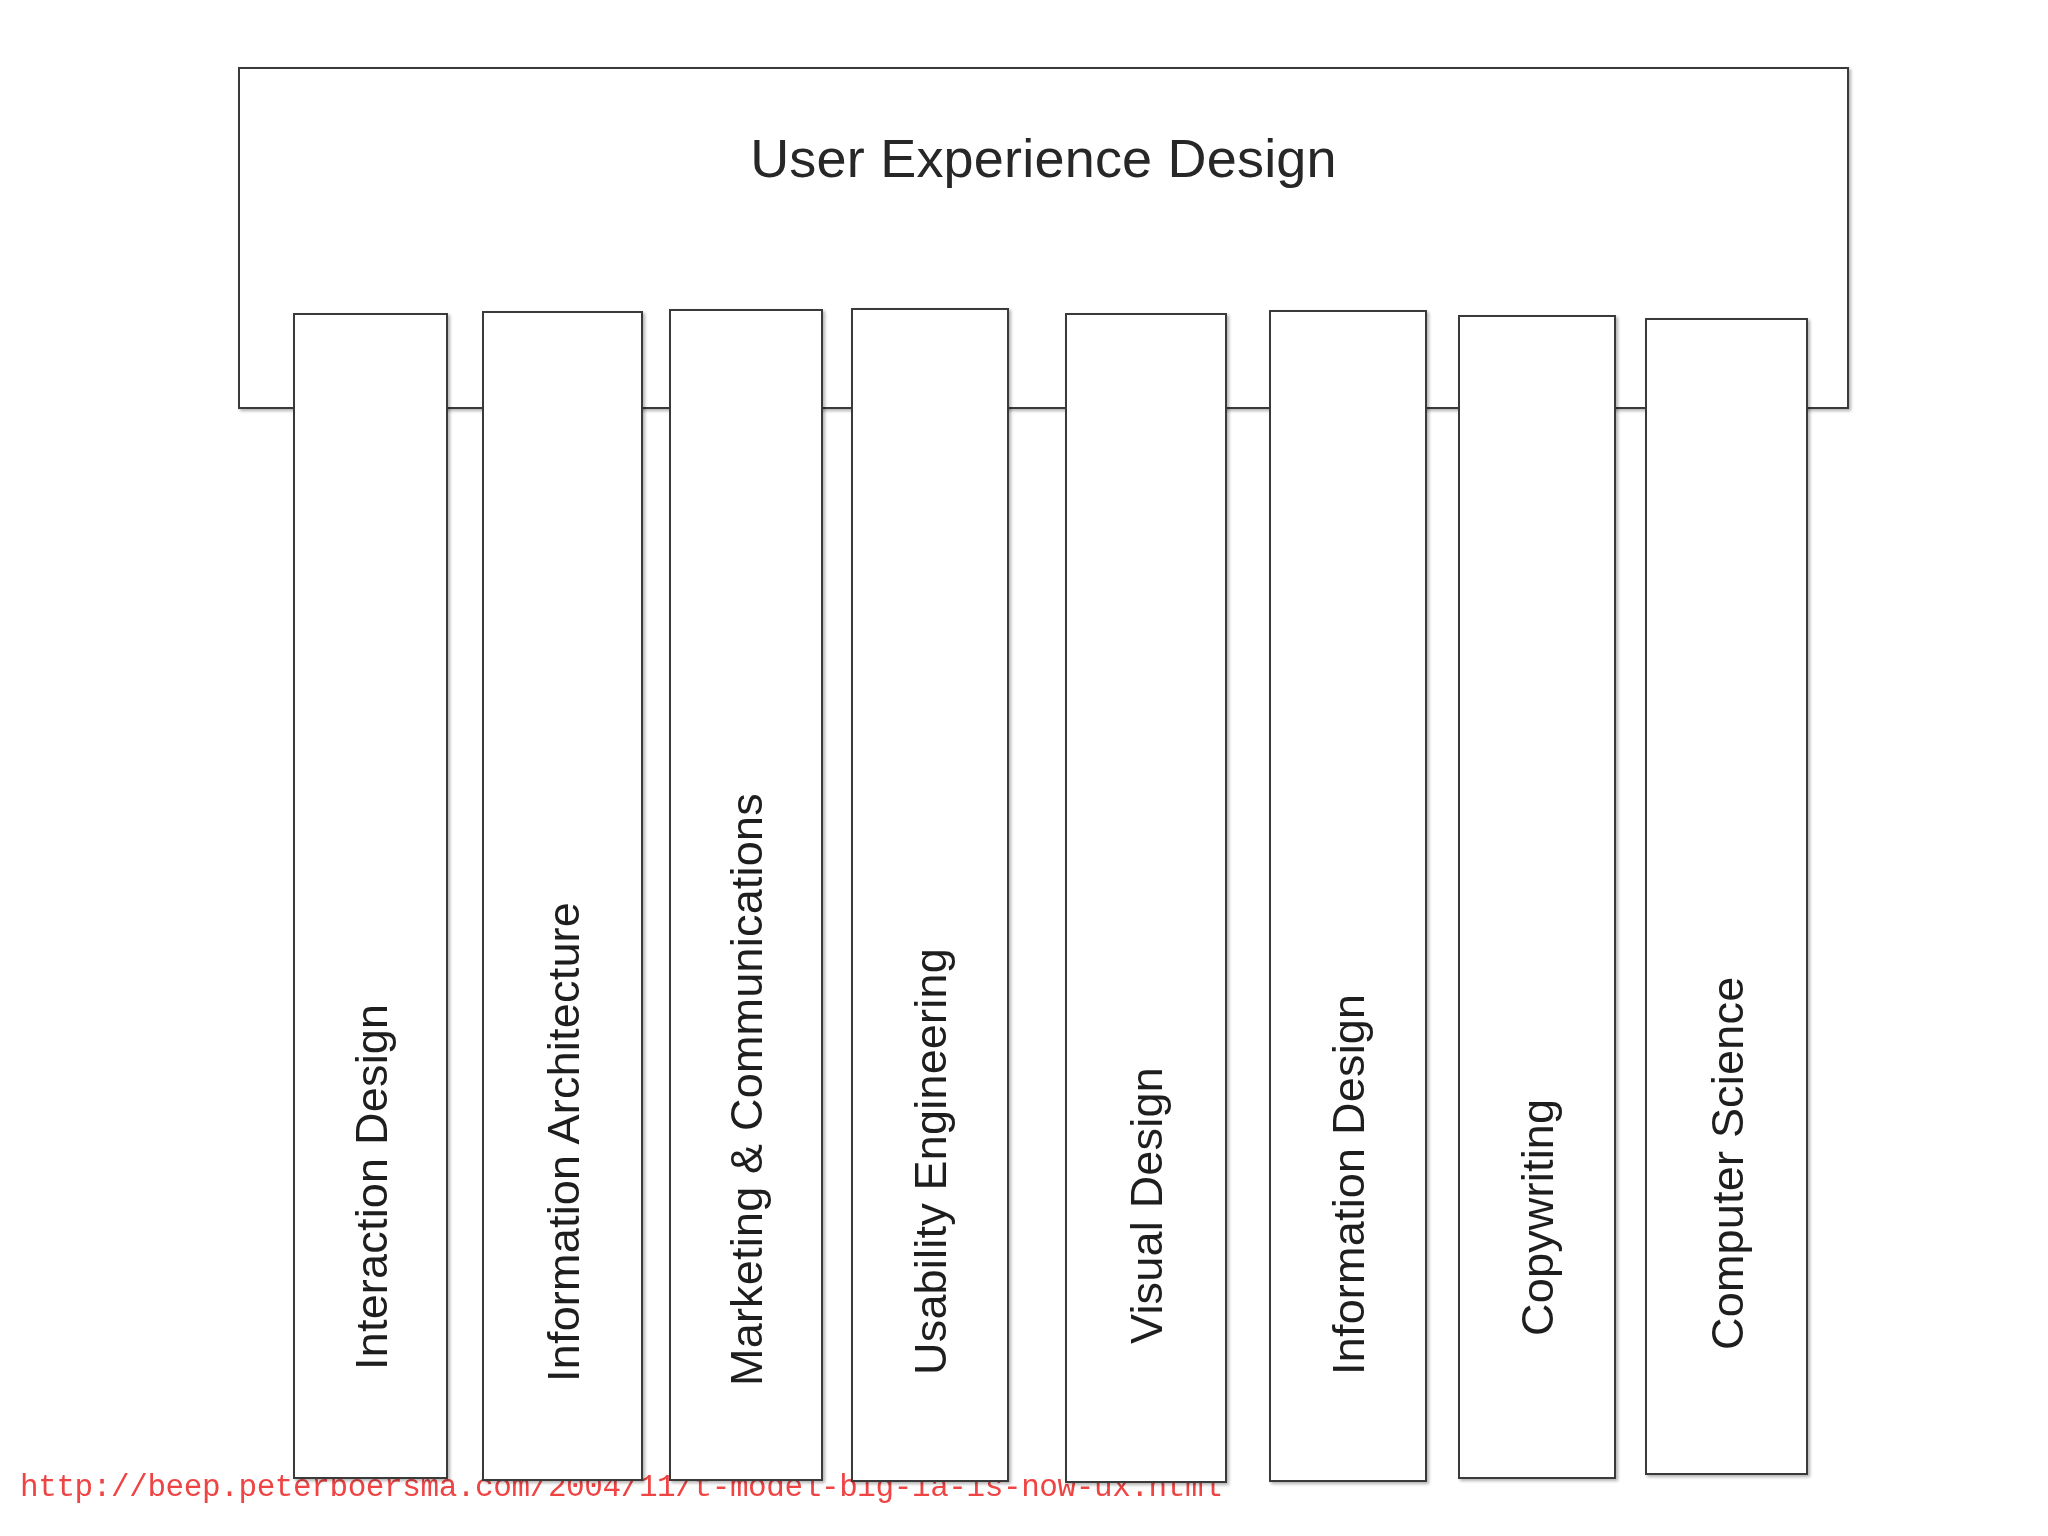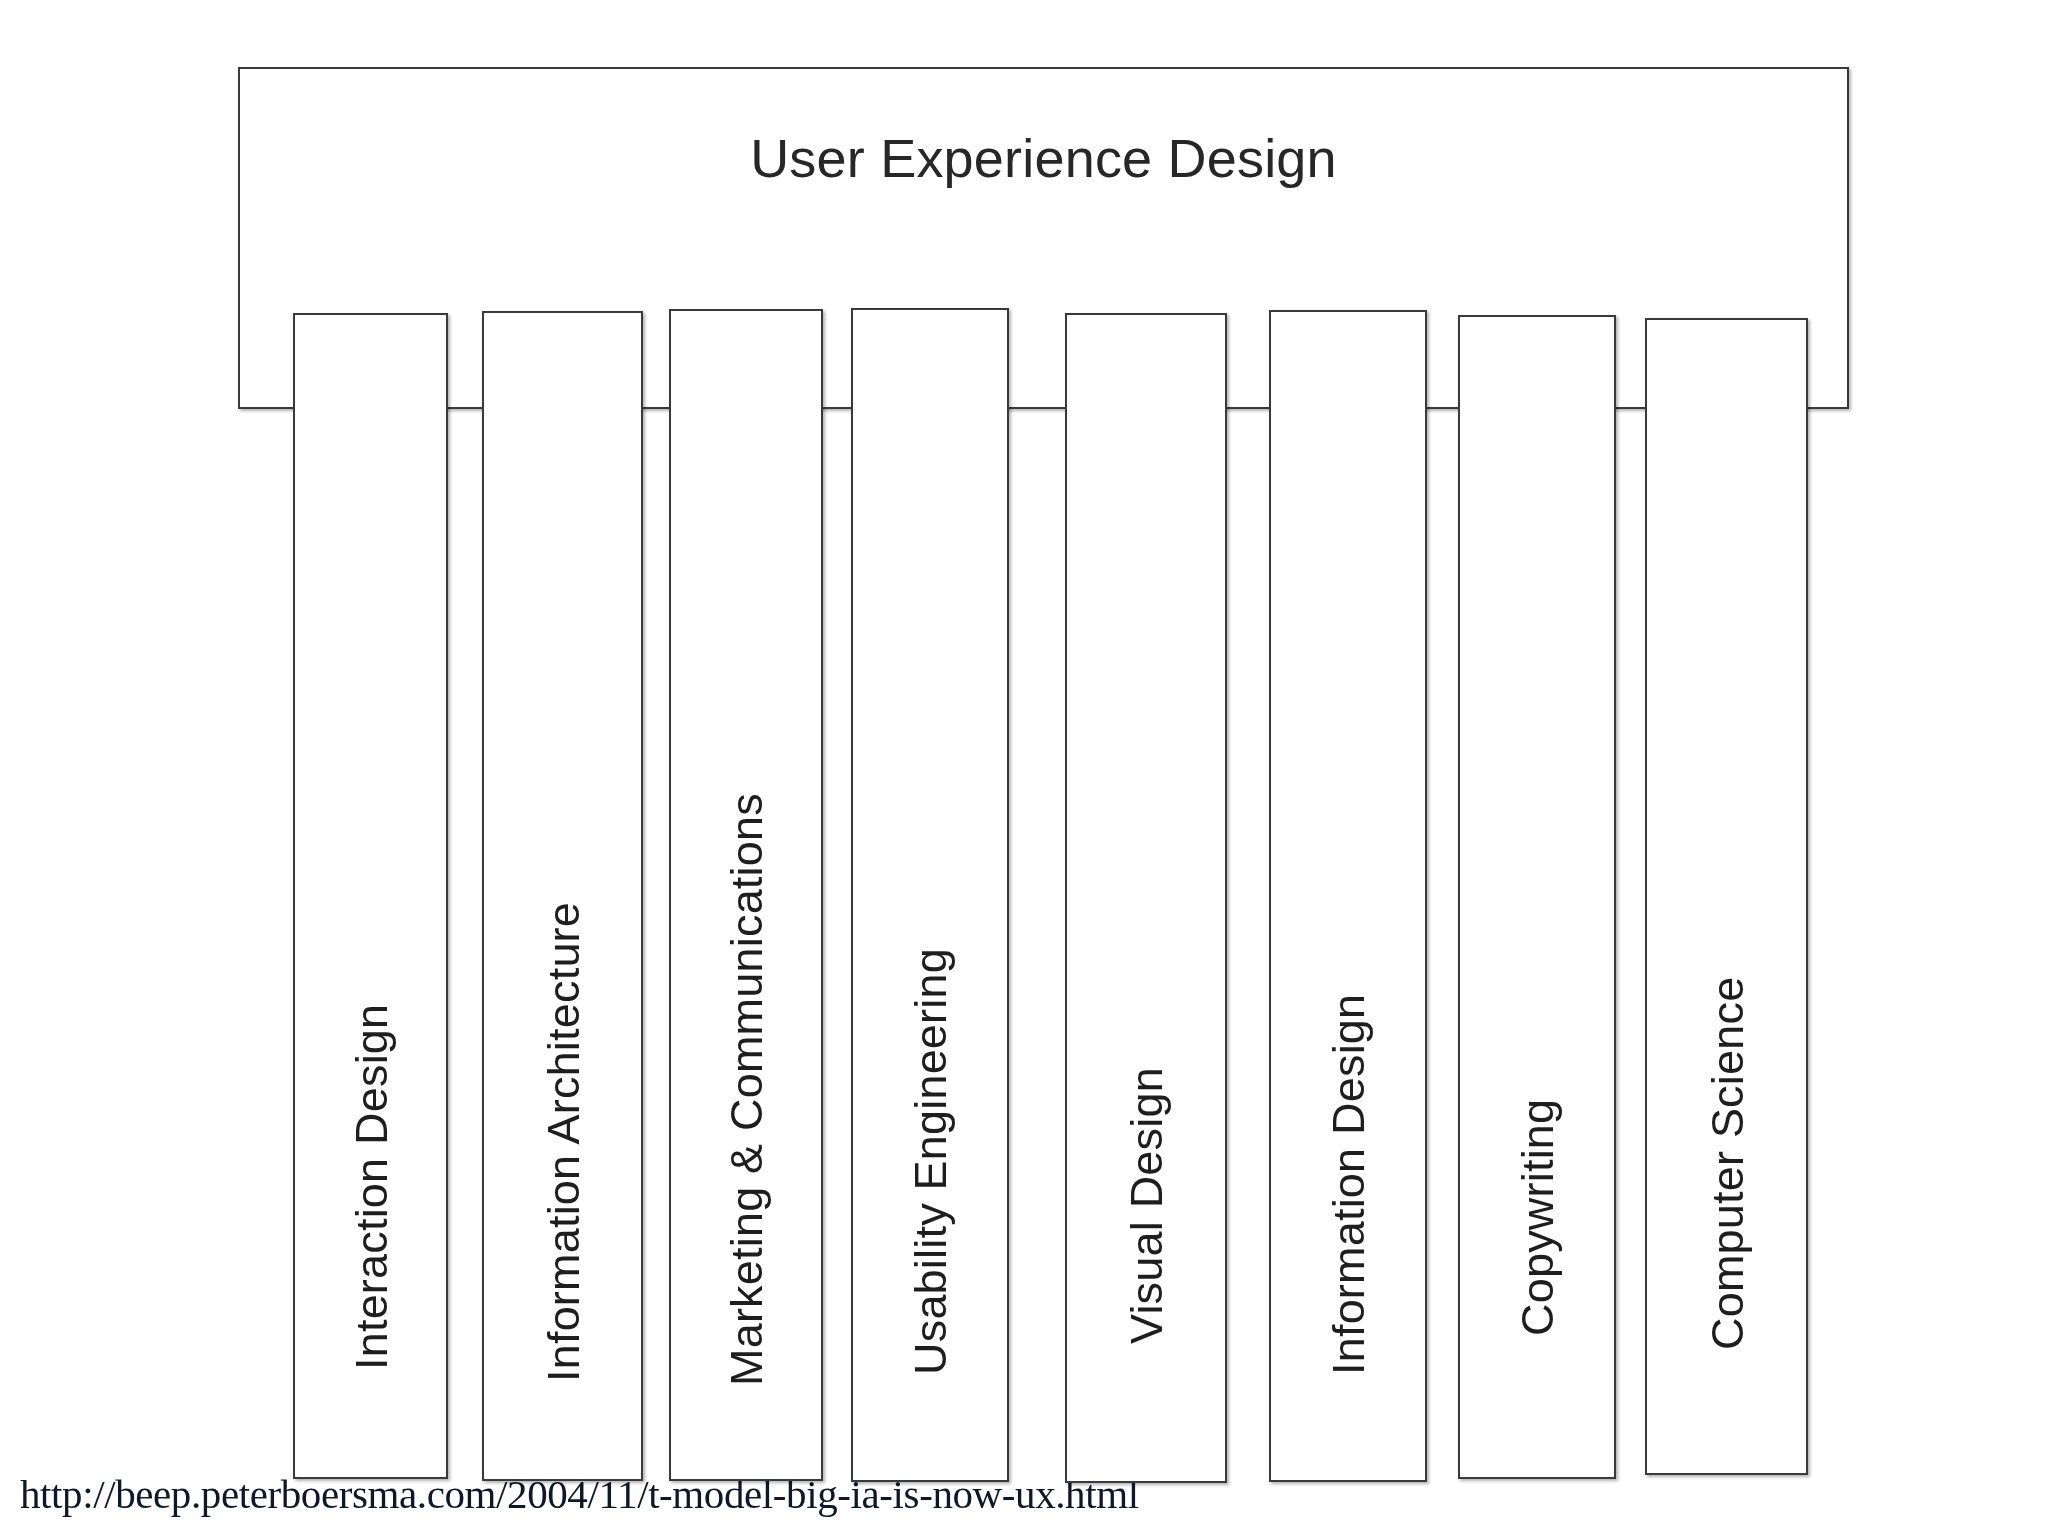--- a/index.html
+++ b/index.html
@@ -75,23 +75,23 @@
     color: #1e1e1e;
     letter-spacing: 0.2px;
     line-height: 1;
   }
 
   
   .source-url {
     position: absolute;
     left: 14px;
     top: 1470px;
-    font-size: 41px;
-    color: #0f172a;
-    font-family: Liberation Serif, serif;
+    font-size: 31px;
+    color: #ef4444;
+    font-family: Liberation Mono, monospace;
     white-space: nowrap;
     letter-spacing: -0.4px;
   }
 </style>
 </head>
 <body>
 
 <div id="diagram">
 
   <div class="umbrella">

